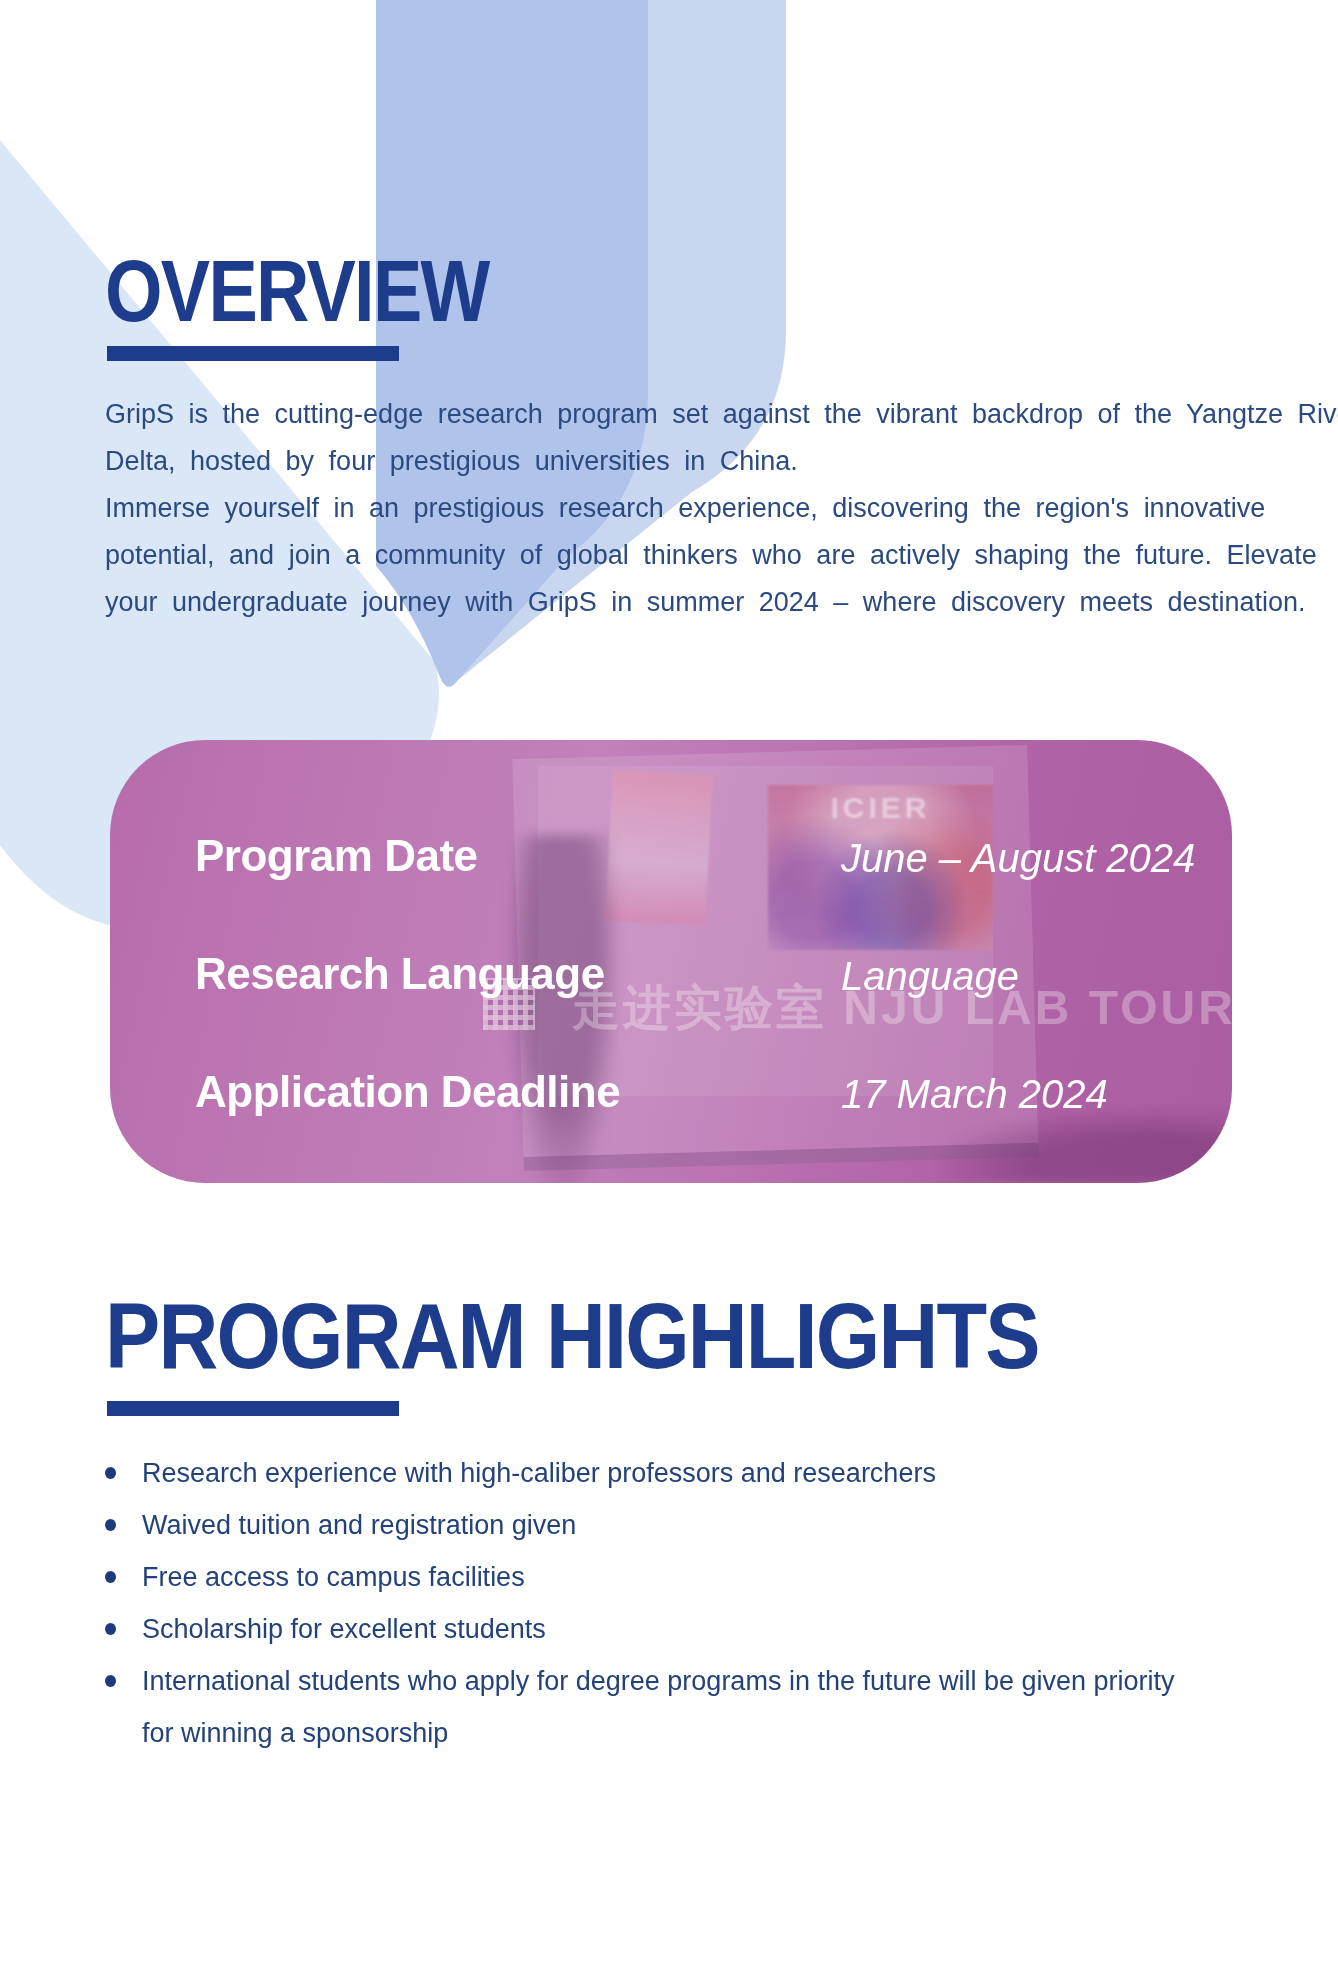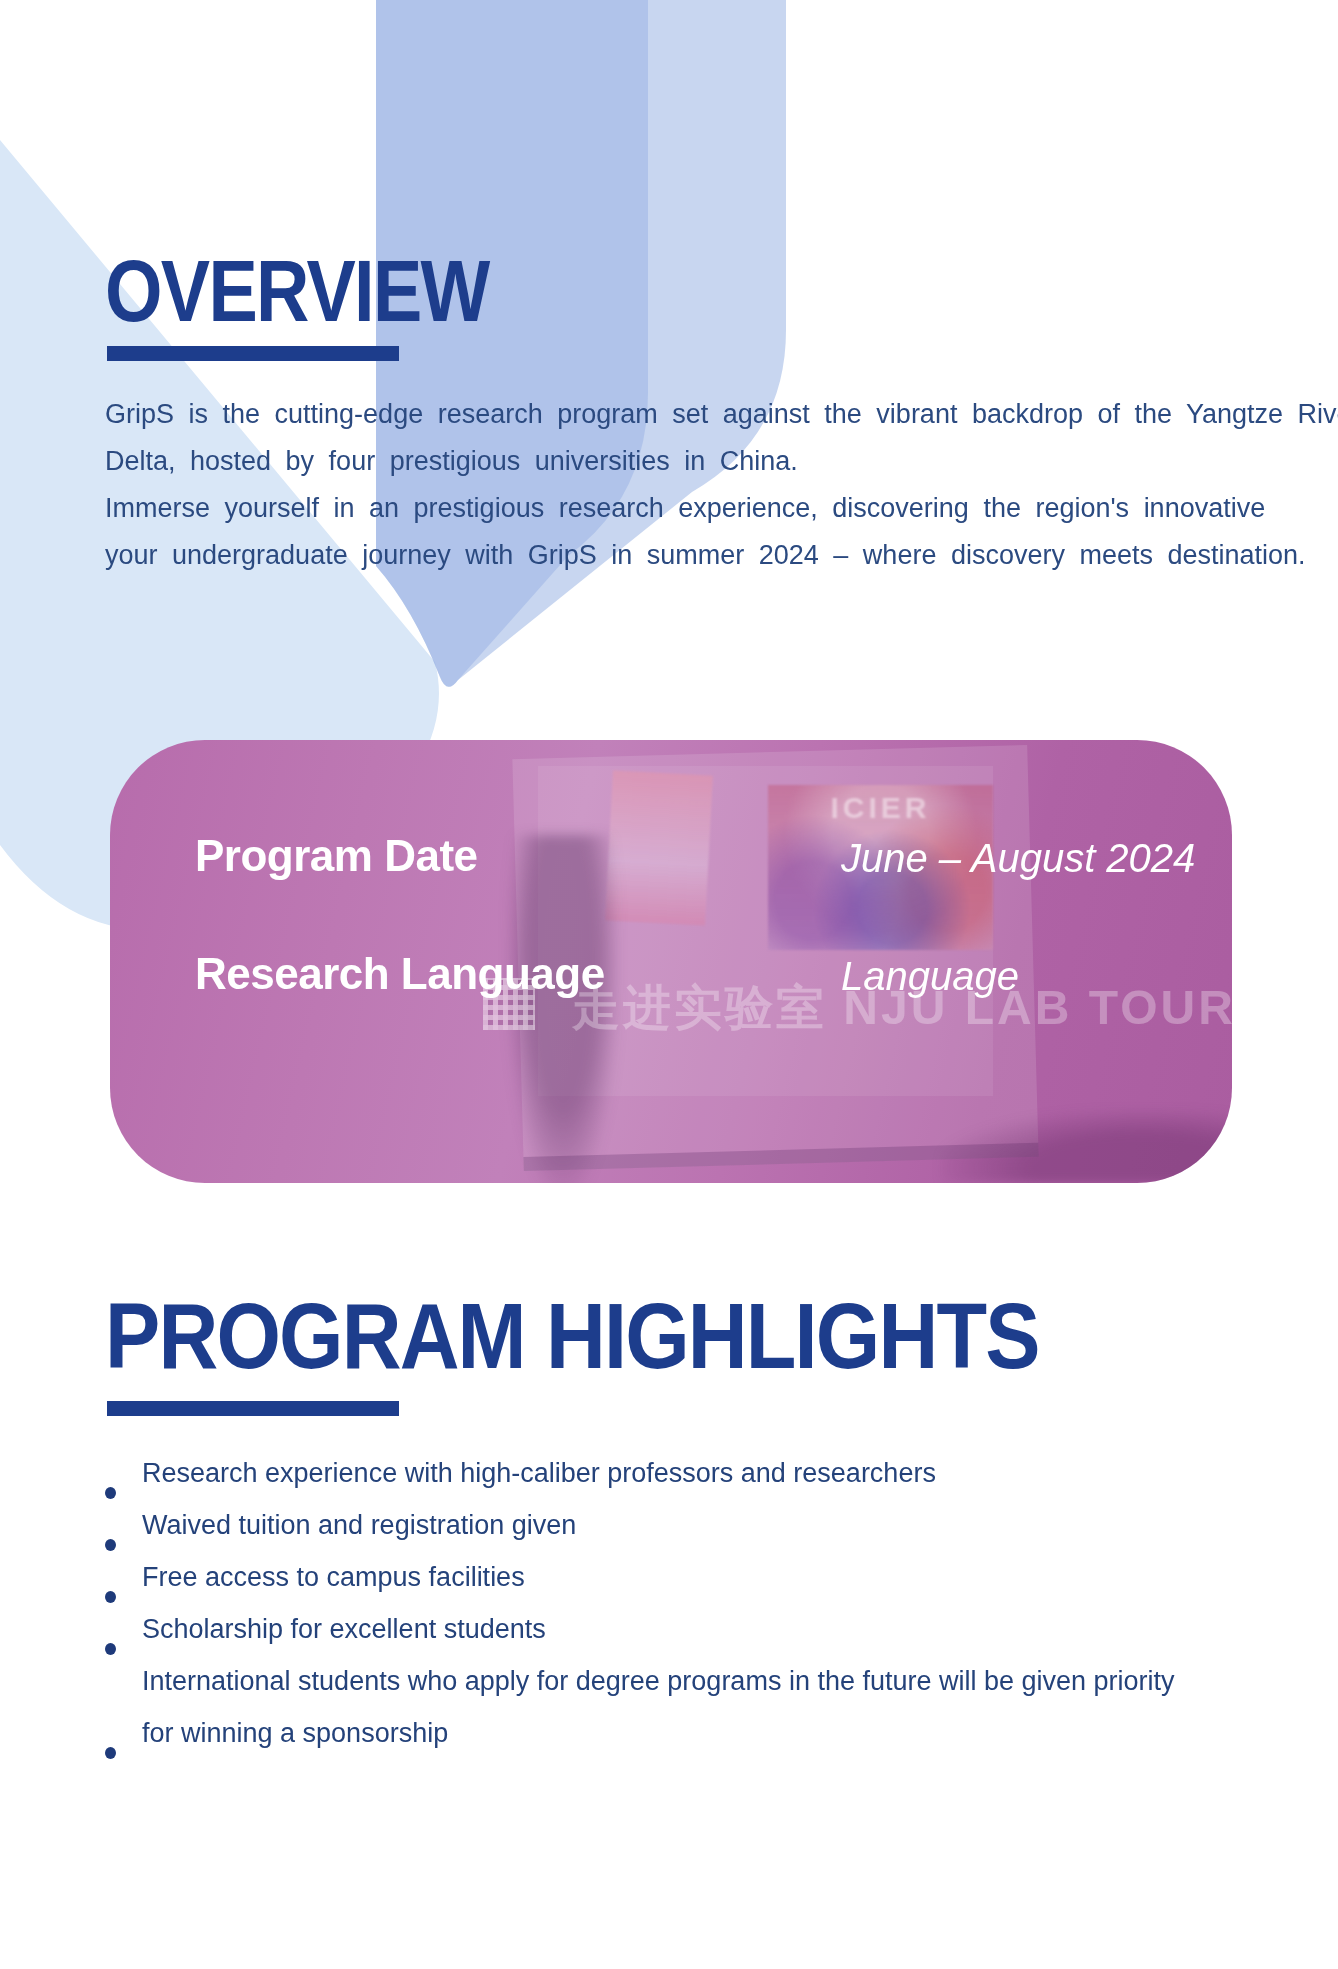--- a/index.html
+++ b/index.html
@@ -81,21 +81,21 @@
     letter-spacing:-0.5px;white-space:nowrap;
   }
   .card-row .val{
     position:absolute;left:646px;top:2px;color:#ffffff;font-size:40px;white-space:nowrap;font-style:italic;
   }
   #card-row-0{top:88px;} #card-row-1{top:206px;} #card-row-2{top:324px;}
 
   
   .bullets{position:absolute;left:105px;top:1447px;width:1105px;margin:0;padding:0;list-style:none;}
   .bullets li{
-    display:flex;align-items:flex-end;margin:0;padding:0;
+    display:flex;align-items:flex-start;margin:0;padding:0;
     color:#24427a;font-size:27px;line-height:52px;
   }
   .bullets .dot{
     flex:0 0 auto;width:11px;height:12px;border-radius:50%;background:#1e3a7a;
     margin:20px 26px 0 0;
   }
   .bullets .txt{max-width:1060px;}
 </style>
 </head>
 <body>
@@ -106,20 +106,21 @@
   <path d="M 376 0 H 648 V 392 Q 648 497 568 556 L 458 680 Q 447 695 440 677 Q 413 608 376 566 Z" fill="rgba(146,174,226,0.45)"></path>
 </svg>
 
 <h1 class="big-heading" id="overview-title">OVERVIEW</h1>
 <div class="heading-bar" id="overview-bar"></div>
 
 <div class="intro">
   <div>GripS is the cutting-edge research program set against the vibrant backdrop of the Yangtze River</div>
   <div>Delta, hosted by four prestigious universities in China.</div>
   <div>Immerse yourself in an prestigious research experience, discovering the region's innovative</div>
+  <div>potential, and join a community of global thinkers who are actively shaping the future. Elevate</div>
   <div>your undergraduate journey with GripS in summer 2024 – where discovery meets destination.</div>
 </div>
 
 <div class="info-card">
   <div class="ph card-screen"></div>
   <div class="ph card-slide"></div>
   <div class="ph card-tower"></div>
   <div class="ph card-banner">
     <span>ICIER</span>
   </div>
@@ -128,20 +129,24 @@
   <div class="ph card-caption">走进实验室 NJU LAB TOUR</div>
   <div class="ph card-furniture"></div>
 
   <div class="card-row" id="card-row-0">
     <span class="lbl">Program Date</span>
     <span class="val">June – August 2024</span>
   </div>
   <div class="card-row" id="card-row-1">
     <span class="lbl">Research Language</span>
     <span class="val">Language</span>
+  </div>
+  <div class="card-row" id="card-row-2">
+    <span class="lbl">Application Deadline</span>
+    <span class="val">17 March 2024</span>
   </div>
 </div>
 
 <h1 class="big-heading" id="highlights-title">PROGRAM HIGHLIGHTS</h1>
 <div class="heading-bar" id="highlights-bar"></div>
 
 <ul class="bullets">
   <li>
     <span class="dot"></span>
     <span class="txt">Research experience with high-caliber professors and researchers</span>

